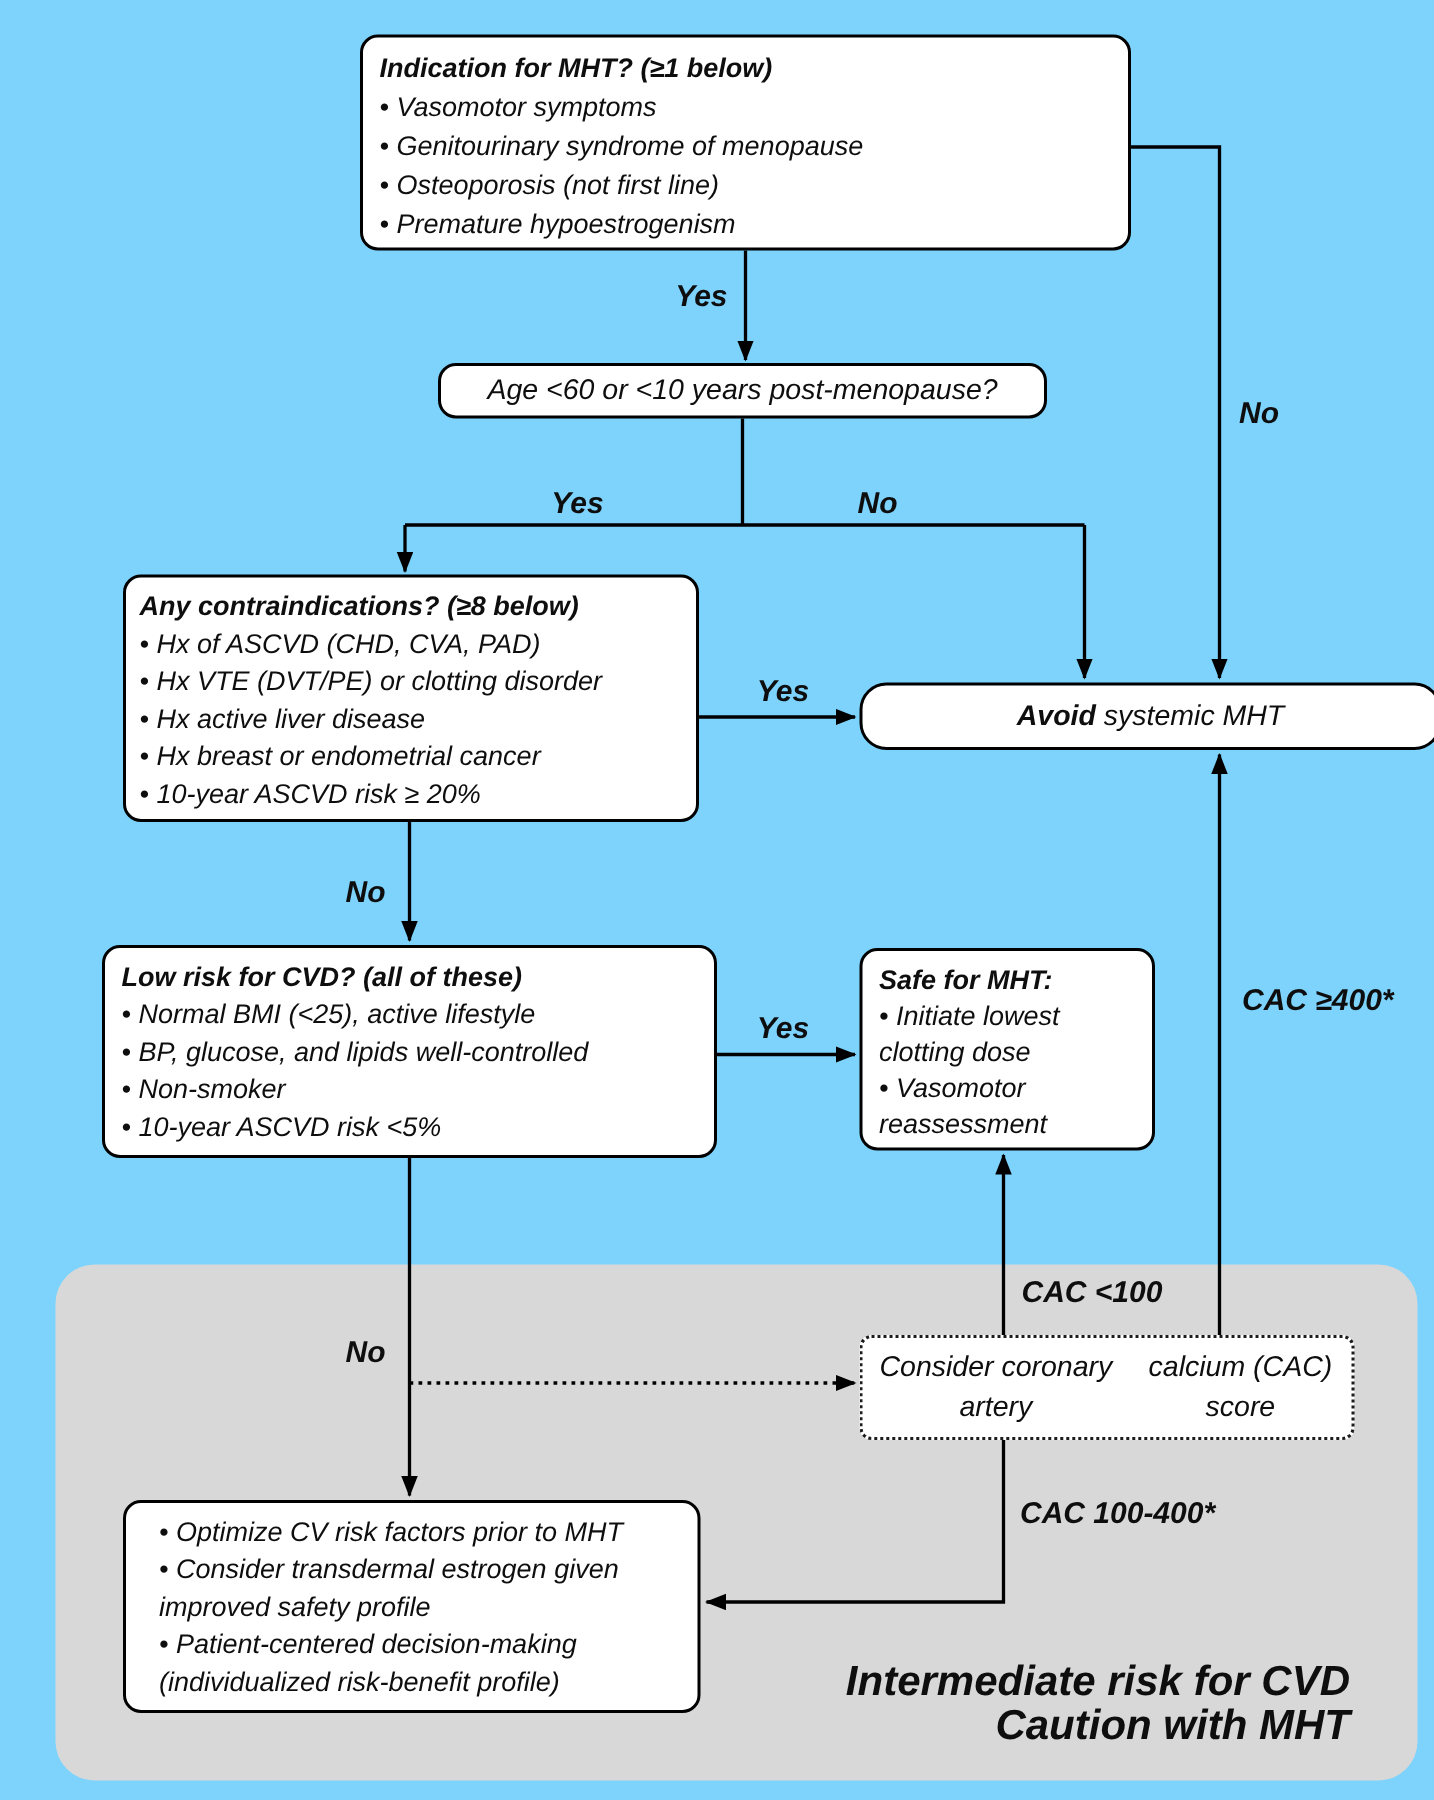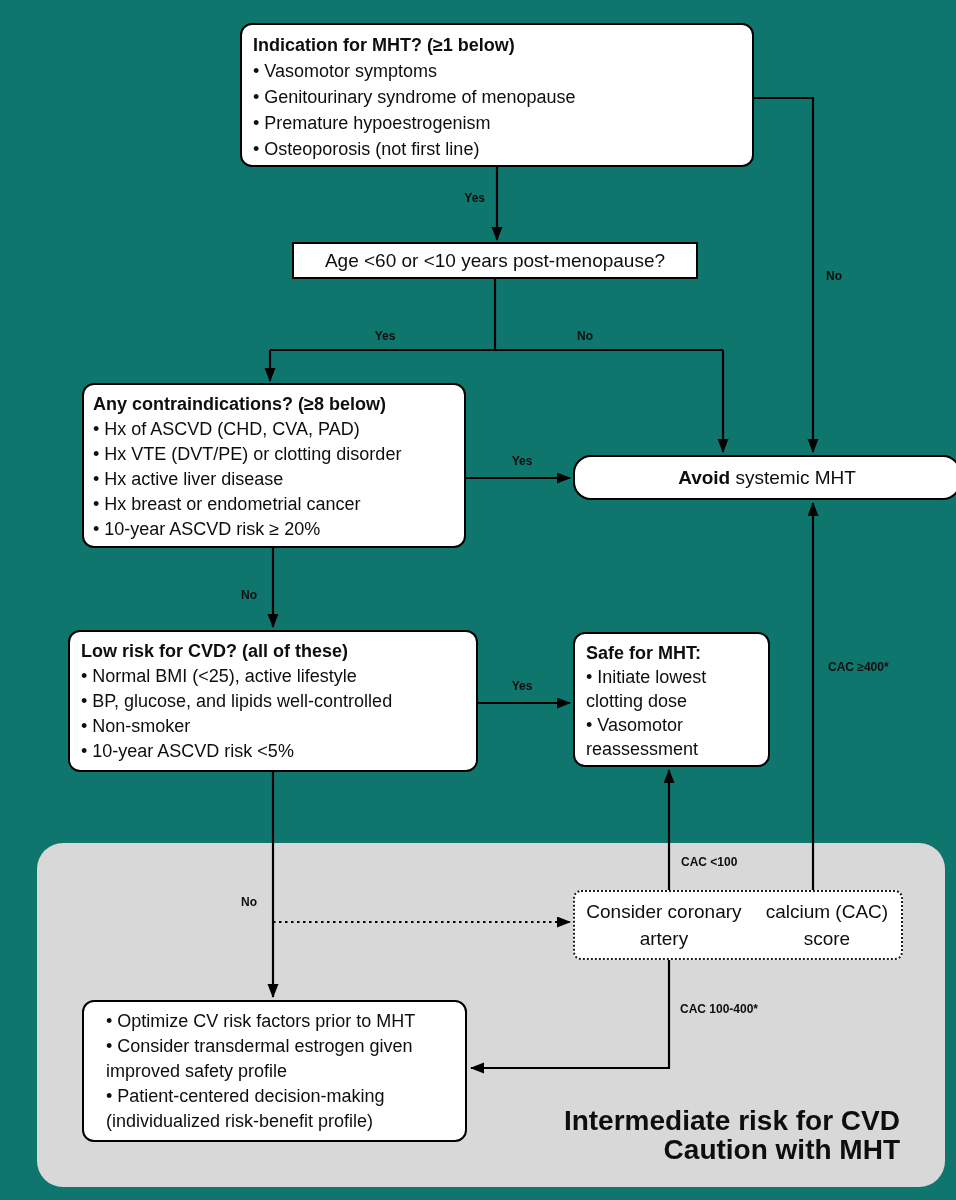--- a/index.html
+++ b/index.html
@@ -1,18 +1,18 @@
 <!DOCTYPE html>
 <html><head>
 <meta charset="utf-8">
 <style>
   html,body{margin:0;padding:0;background:#ffffff;}
   .canvas{
-    position:relative;width:956px;height:1200px;background:#0f766e;
-    font-family:"Liberation Sans",sans-serif;color:#0e0e0e;overflow:hidden;
+    position:relative;width:956px;height:1200px;background:#7dd3fc;
+    font-family:"Liberation Sans",sans-serif;color:#0e0e0e;overflow:hidden;font-style:italic;
   }
   .zone{
     position:absolute;left:37px;top:843px;width:908px;height:344px;
     background:#d8d8d8;border-radius:26px;
   }
   svg.wires{position:absolute;left:0;top:0;width:956px;height:1200px;}
   .box{
     position:absolute;background:#ffffff;border:2.4px solid #000;
     border-radius:12px;box-sizing:border-box;
   }
@@ -21,21 +21,21 @@
   .centerbox{
     display:flex;align-items:center;justify-content:center;
     text-align:center;font-size:19px;line-height:24px;
   }
   #box-indication{line-height:26px;}
   #box-safe{line-height:24px;}
   #box-cac{
     border:2.6px dotted #1c1c1c;border-radius:8px;flex-direction:row;
     line-height:27px;
   }
-  .lbl{position:absolute;font-weight:700;font-size:12px;line-height:20px;}
+  .lbl{position:absolute;font-weight:700;font-size:20px;line-height:20px;}
   .lbl.center{text-align:center;}
   .lbl.right{text-align:right;}
   .zone-title{
     position:absolute;left:556px;top:1106px;width:344px;
     font-size:28px;font-weight:700;line-height:29px;text-align:right;
   }
 </style>
 </head>
 <body>
 
@@ -63,25 +63,25 @@
       <path d="M669,890 L669,770" marker-end="url(#ah)"></path>
       <path d="M813,890 L813,503" marker-end="url(#ah)"></path>
       <path d="M669,960 L669,1068 L471,1068" marker-end="url(#ah)"></path>
     </g>
   </svg>
 
   <div class="box listbox" id="box-indication" style="left:240px;top:23px;width:514px;height:144px;">
     <div class="title">Indication for MHT? (≥1 below)</div>
     <div>• Vasomotor symptoms</div>
     <div>• Genitourinary syndrome of menopause</div>
+    <div>• Osteoporosis (not first line)</div>
     <div>• Premature hypoestrogenism</div>
-    <div>• Osteoporosis (not first line)</div>
   </div>
 
-  <div class="box centerbox" id="box-age" style="left:292px;top:242px;width:406px;height:37px;border-radius:1px;">
+  <div class="box centerbox" id="box-age" style="left:292px;top:242px;width:406px;height:37px;border-radius:12px;">
     <span>Age &lt;60 or &lt;10 years post-menopause?</span>
   </div>
 
   <div class="box listbox" id="box-contra" style="left:82px;top:383px;width:384px;height:165px;padding:7px 9px;">
     <div class="title">Any contraindications? (≥8 below)</div>
     <div>• Hx of ASCVD (CHD, CVA, PAD)</div>
     <div>• Hx VTE (DVT/PE) or clotting disorder</div>
     <div>• Hx active liver disease</div>
     <div>• Hx breast or endometrial cancer</div>
     <div>• 10-year ASCVD risk ≥ 20%</div>

